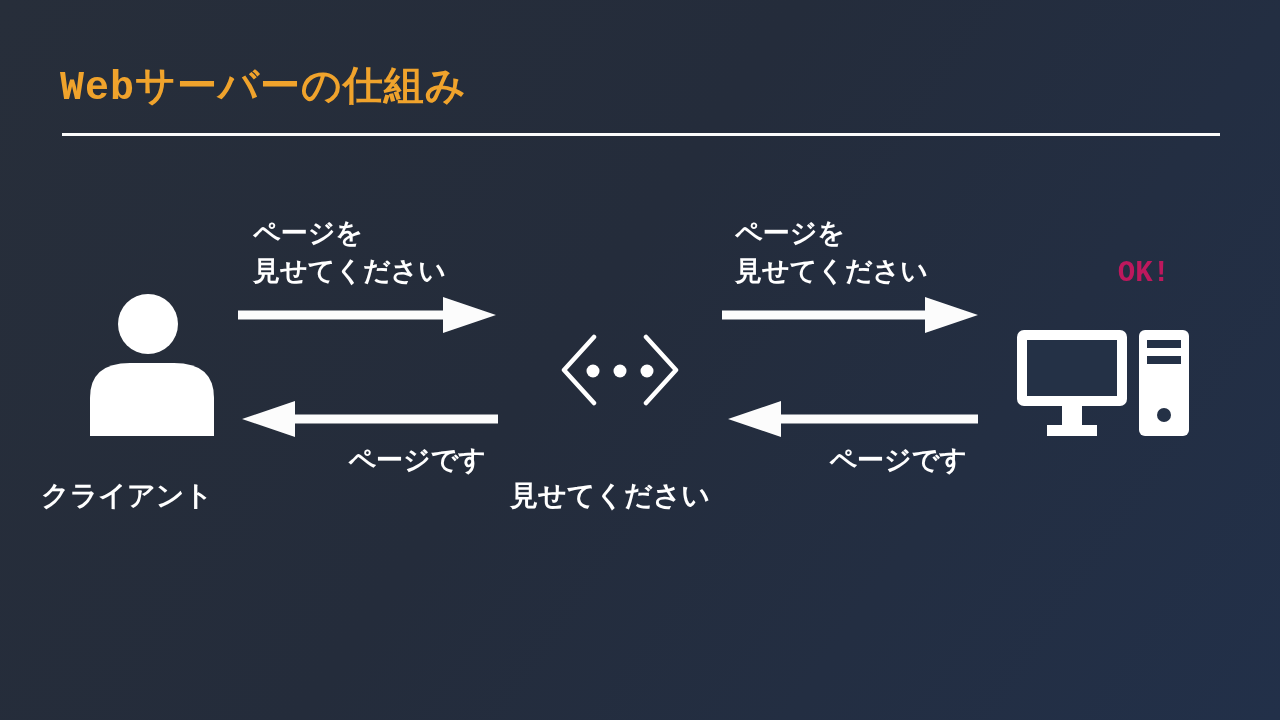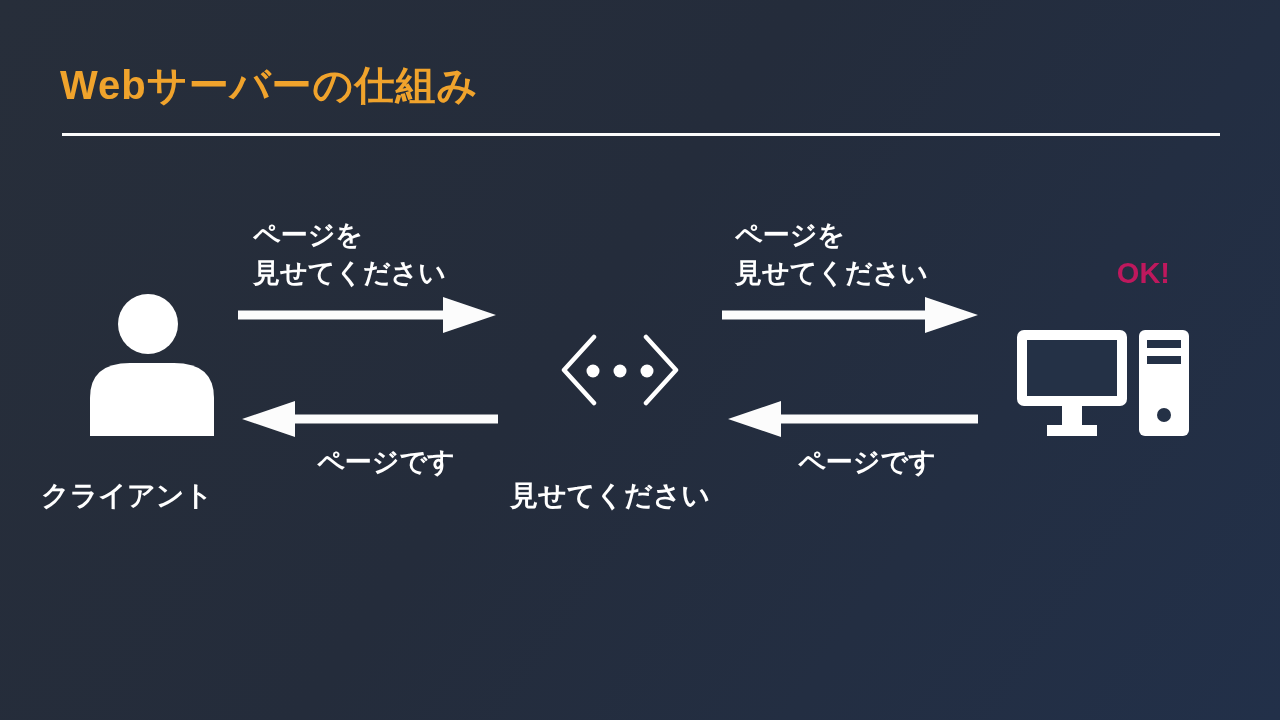--- a/index.html
+++ b/index.html
@@ -2,41 +2,41 @@
 <html><head>
 <meta charset="utf-8">
 <style>
   html,body{margin:0;padding:0;}
   body{
     width:1280px;height:720px;overflow:hidden;
     font-family:"Liberation Sans","DejaVu Sans",sans-serif;
     background:linear-gradient(125deg,#272e3a 0%,#242c3b 45%,#223049 100%);
     position:relative;
   }
-  .slide{position:absolute;inset:0;width:1116px;height:720px;}
+  .slide{position:absolute;inset:0;width:1116px;height:720px;font-family:Liberation Mono, monospace;}
   .title{
     position:absolute;left:60px;top:58px;
     font-size:40px;font-weight:bold;color:#f0a32c;
     letter-spacing:1px;white-space:nowrap;
   }
   .title-rule{
     position:absolute;left:62px;top:133px;width:1158px;height:3px;
     background:#fbfbfb;
   }
   .abs{position:absolute;}
   .node-label{
     position:absolute;top:477px;width:200px;
     color:#ffffff;font-size:28px;font-weight:bold;
     white-space:nowrap;
   }
   .msg{
     color:#ffffff;font-weight:bold;font-size:27px;line-height:38px;
     white-space:nowrap;
   }
-  .msg-center{text-align:center;width:200px;}
+  .msg-center{text-align:right;width:200px;}
   .ok-label{
     position:absolute;left:1020px;top:257px;width:150px;text-align:right;
     color:#be185d;font-size:29px;font-weight:bold;
   }
   svg{display:block;}
 </style>
 </head>
 <body>
 
 <div class="slide">

